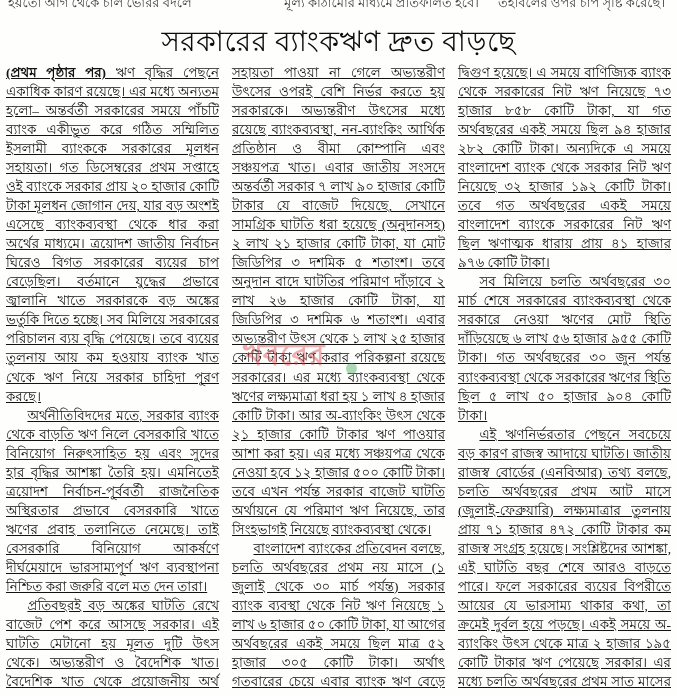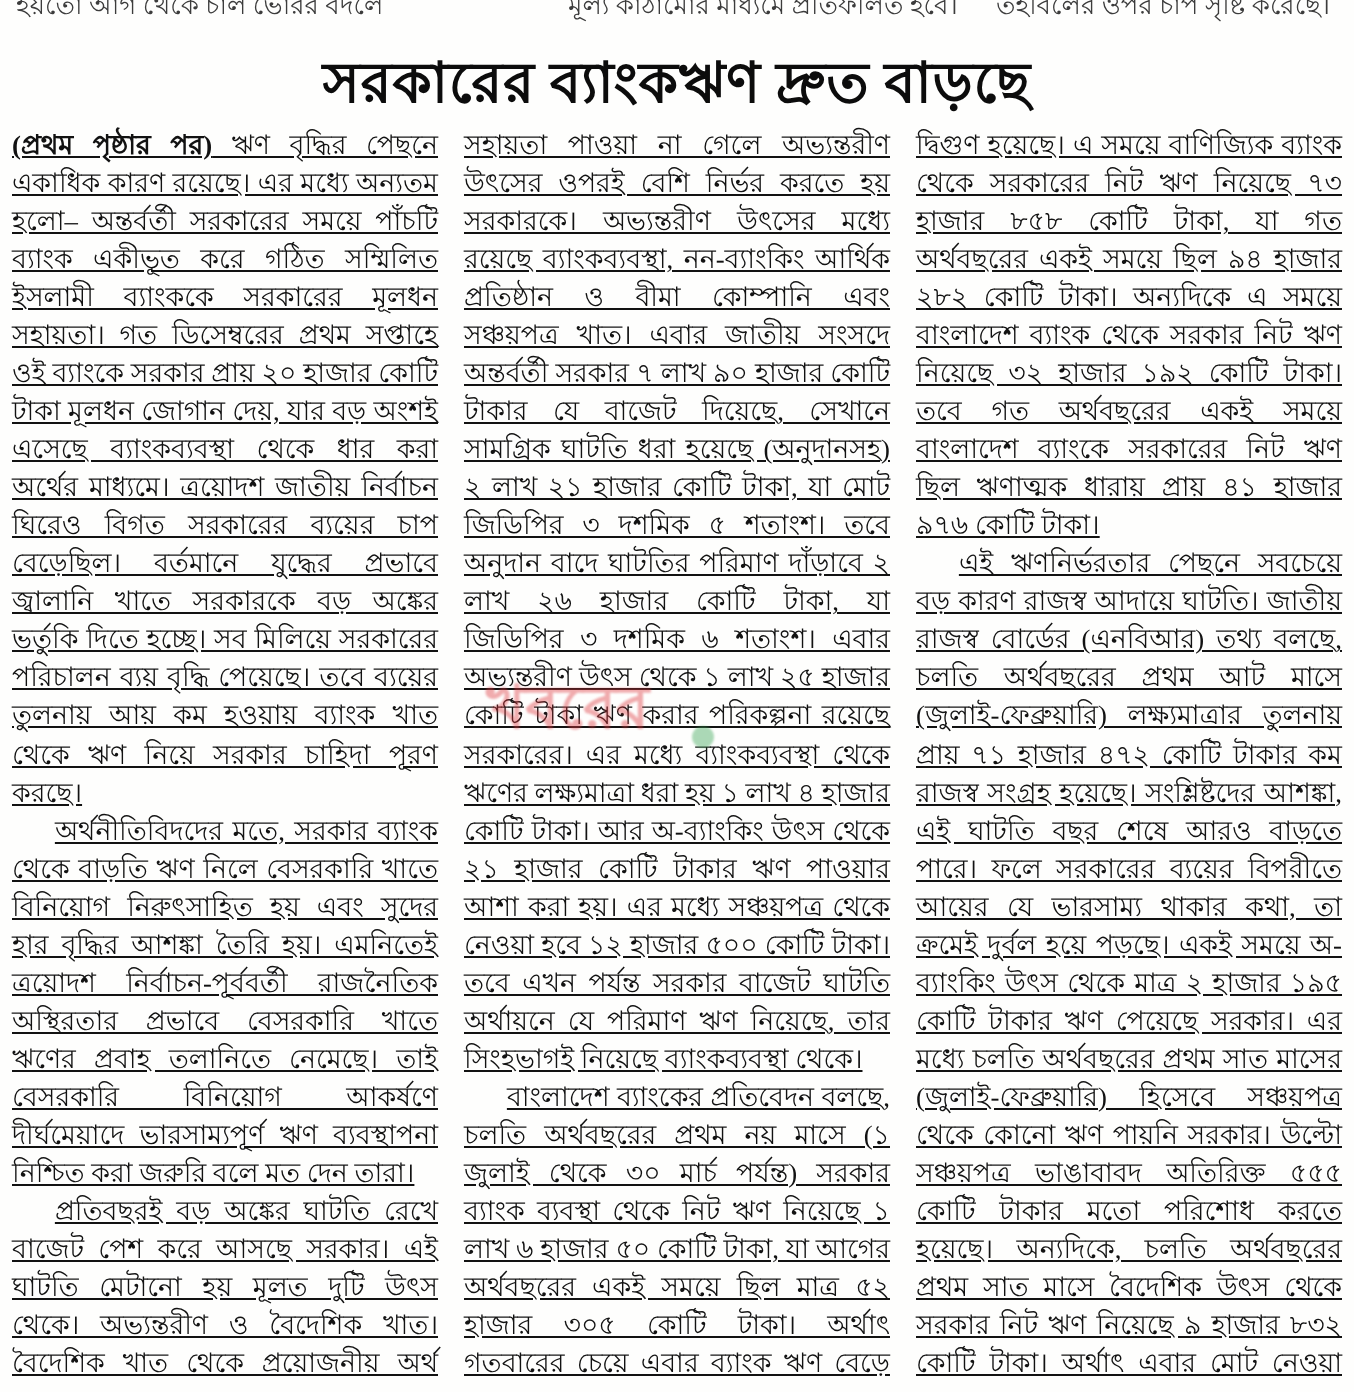--- a/index.html
+++ b/index.html
@@ -26,21 +26,21 @@
   .ts-right  { left: 498px; }
 
   .headline {
     position: absolute;
     top: 20px;
     left: 0;
     width: 100%;
     margin: 0;
     text-align: center;
     font-size: 28px;
-    font-weight: bold;
+    font-weight: normal;
     color: #0c0c0c;
     letter-spacing: 0.5px;
   }
 
   .article {
     position: absolute;
     top: 63px;
     left: 6px;
     right: 6px;
     bottom: 4px;
@@ -97,20 +97,21 @@
     <span class="ts-right">তহবিলের ওপর চাপ সৃষ্টি করেছে।</span>
   </div>
 
   <h1 class="headline">সরকারের ব্যাংকঋণ দ্রুত বাড়ছে</h1>
 
   <div class="article">
     <p><b class="lead">(প্রথম পৃষ্ঠার পর)</b><span> ঋণ বৃদ্ধির পেছনে একাধিক কারণ রয়েছে। এর মধ্যে অন্যতম হলো– অন্তর্বর্তী সরকারের সময়ে পাঁচটি ব্যাংক একীভূত করে গঠিত সম্মিলিত ইসলামী ব্যাংককে সরকারের মূলধন সহায়তা। গত ডিসেম্বরের প্রথম সপ্তাহে ওই ব্যাংকে সরকার প্রায় ২০ হাজার কোটি টাকা মূলধন জোগান দেয়, যার বড় অংশই এসেছে ব্যাংকব্যবস্থা থেকে ধার করা অর্থের মাধ্যমে। ত্রয়োদশ জাতীয় নির্বাচন ঘিরেও বিগত সরকারের ব্যয়ের চাপ বেড়েছিল। বর্তমানে যুদ্ধের প্রভাবে জ্বালানি খাতে সরকারকে বড় অঙ্কের ভর্তুকি দিতে হচ্ছে। সব মিলিয়ে সরকারের পরিচালন ব্যয় বৃদ্ধি পেয়েছে। তবে ব্যয়ের তুলনায় আয় কম হওয়ায় ব্যাংক খাত থেকে ঋণ নিয়ে সরকার চাহিদা পূরণ করছে।</span></p>
     <p class="indent">অর্থনীতিবিদদের মতে, সরকার ব্যাংক থেকে বাড়তি ঋণ নিলে বেসরকারি খাতে বিনিয়োগ নিরুৎসাহিত হয় এবং সুদের হার বৃদ্ধির আশঙ্কা তৈরি হয়। এমনিতেই ত্রয়োদশ নির্বাচন-পূর্ববর্তী রাজনৈতিক অস্থিরতার প্রভাবে বেসরকারি খাতে ঋণের প্রবাহ তলানিতে নেমেছে। তাই বেসরকারি বিনিয়োগ আকর্ষণে দীর্ঘমেয়াদে ভারসাম্যপূর্ণ ঋণ ব্যবস্থাপনা নিশ্চিত করা জরুরি বলে মত দেন তারা।</p>
     <p class="indent">প্রতিবছরই বড় অঙ্কের ঘাটতি রেখে বাজেট পেশ করে আসছে সরকার। এই ঘাটতি মেটানো হয় মূলত দুটি উৎস থেকে। অভ্যন্তরীণ ও বৈদেশিক খাত। বৈদেশিক খাত থেকে প্রয়োজনীয় অর্থ সহায়তা পাওয়া না গেলে অভ্যন্তরীণ উৎসের ওপরই বেশি নির্ভর করতে হয় সরকারকে। অভ্যন্তরীণ উৎসের মধ্যে রয়েছে ব্যাংকব্যবস্থা, নন-ব্যাংকিং আর্থিক প্রতিষ্ঠান ও বীমা কোম্পানি এবং সঞ্চয়পত্র খাত। এবার জাতীয় সংসদে অন্তর্বর্তী সরকার ৭ লাখ ৯০ হাজার কোটি টাকার যে বাজেট দিয়েছে, সেখানে সামগ্রিক ঘাটতি ধরা হয়েছে (অনুদানসহ) ২ লাখ ২১ হাজার কোটি টাকা, যা মোট জিডিপির ৩ দশমিক ৫ শতাংশ। তবে অনুদান বাদে ঘাটতির পরিমাণ দাঁড়াবে ২ লাখ ২৬ হাজার কোটি টাকা, যা জিডিপির ৩ দশমিক ৬ শতাংশ। এবার অভ্যন্তরীণ উৎস থেকে ১ লাখ ২৫ হাজার কোটি টাকা ঋণ করার পরিকল্পনা রয়েছে সরকারের। এর মধ্যে ব্যাংকব্যবস্থা থেকে ঋণের লক্ষ্যমাত্রা ধরা হয় ১ লাখ ৪ হাজার কোটি টাকা। আর অ-ব্যাংকিং উৎস থেকে ২১ হাজার কোটি টাকার ঋণ পাওয়ার আশা করা হয়। এর মধ্যে সঞ্চয়পত্র থেকে নেওয়া হবে ১২ হাজার ৫০০ কোটি টাকা। তবে এখন পর্যন্ত সরকার বাজেট ঘাটতি অর্থায়নে যে পরিমাণ ঋণ নিয়েছে, তার সিংহভাগই নিয়েছে ব্যাংকব্যবস্থা থেকে।</p>
     <p class="indent">বাংলাদেশ ব্যাংকের প্রতিবেদন বলছে, চলতি অর্থবছরের প্রথম নয় মাসে (১ জুলাই থেকে ৩০ মার্চ পর্যন্ত) সরকার ব্যাংক ব্যবস্থা থেকে নিট ঋণ নিয়েছে ১ লাখ ৬ হাজার ৫০ কোটি টাকা, যা আগের অর্থবছরের একই সময়ে ছিল মাত্র ৫২ হাজার ৩০৫ কোটি টাকা। অর্থাৎ গতবারের চেয়ে এবার ব্যাংক ঋণ বেড়ে দ্বিগুণ হয়েছে। এ সময়ে বাণিজ্যিক ব্যাংক থেকে সরকারের নিট ঋণ নিয়েছে ৭৩ হাজার ৮৫৮ কোটি টাকা, যা গত অর্থবছরের একই সময়ে ছিল ৯৪ হাজার ২৮২ কোটি টাকা। অন্যদিকে এ সময়ে বাংলাদেশ ব্যাংক থেকে সরকার নিট ঋণ নিয়েছে ৩২ হাজার ১৯২ কোটি টাকা। তবে গত অর্থবছরের একই সময়ে বাংলাদেশ ব্যাংকে সরকারের নিট ঋণ ছিল ঋণাত্মক ধারায় প্রায় ৪১ হাজার ৯৭৬ কোটি টাকা।</p>
+    <p class="indent">সব মিলিয়ে চলতি অর্থবছরের ৩০ মার্চ শেষে সরকারের ব্যাংকব্যবস্থা থেকে সরকারে নেওয়া ঋণের মোট স্থিতি দাঁড়িয়েছে ৬ লাখ ৫৬ হাজার ৯৫৫ কোটি টাকা। গত অর্থবছরের ৩০ জুন পর্যন্ত ব্যাংকব্যবস্থা থেকে সরকারের ঋণের স্থিতি ছিল ৫ লাখ ৫০ হাজার ৯০৪ কোটি টাকা।</p>
     <p class="indent">এই ঋণনির্ভরতার পেছনে সবচেয়ে বড় কারণ রাজস্ব আদায়ে ঘাটতি। জাতীয় রাজস্ব বোর্ডের (এনবিআর) তথ্য বলছে, চলতি অর্থবছরের প্রথম আট মাসে (জুলাই-ফেব্রুয়ারি) লক্ষ্যমাত্রার তুলনায় প্রায় ৭১ হাজার ৪৭২ কোটি টাকার কম রাজস্ব সংগ্রহ হয়েছে। সংশ্লিষ্টদের আশঙ্কা, এই ঘাটতি বছর শেষে আরও বাড়তে পারে। ফলে সরকারের ব্যয়ের বিপরীতে আয়ের যে ভারসাম্য থাকার কথা, তা ক্রমেই দুর্বল হয়ে পড়ছে। একই সময়ে অ-ব্যাংকিং উৎস থেকে মাত্র ২ হাজার ১৯৫ কোটি টাকার ঋণ পেয়েছে সরকার। এর মধ্যে চলতি অর্থবছরের প্রথম সাত মাসের (জুলাই-ফেব্রুয়ারি) হিসেবে সঞ্চয়পত্র থেকে কোনো ঋণ পায়নি সরকার। উল্টো সঞ্চয়পত্র ভাঙাবাবদ অতিরিক্ত ৫৫৫ কোটি টাকার মতো পরিশোধ করতে হয়েছে। অন্যদিকে, চলতি অর্থবছরের প্রথম সাত মাসে বৈদেশিক উৎস থেকে সরকার নিট ঋণ নিয়েছে ৯ হাজার ৮৩২ কোটি টাকা। অর্থাৎ এবার মোট নেওয়া ঋণের ১১ শতাংশেরও কম এসেছে বৈদেশিক উৎস থেকে। অথচ গত অর্থবছরের একই সময়ে এ খাত থেকে সরকারের নেওয়া ঋণের পরিমাণ ছিল প্রায় ২৭ হাজার ৯৬৪ কোটি টাকা।</p>
 
   </div>
 
   <div class="watermark">
     <span class="wm-word">খবরের</span>
     <span class="wm-dot"></span>
   </div>
 
 </div>

